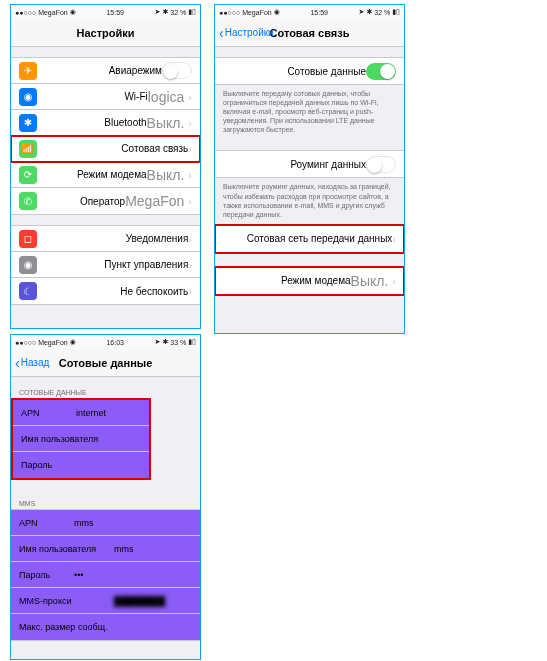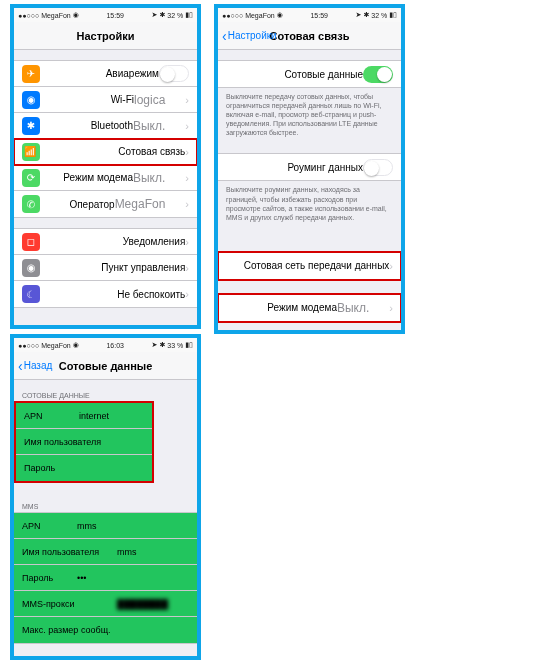--- a/index.html
+++ b/index.html
@@ -1,48 +1,48 @@
 <!DOCTYPE html>
 <html><head>
 <meta charset="utf-8">
 <style>
   * { box-sizing: border-box; margin: 0; padding: 0; }
   body { font-family: -apple-system, "Helvetica Neue", Arial, sans-serif; background: #fff; width: 547px; height: 661px; position: relative; }
-  .screen { position: absolute; background: #efeff4; border: 4px solid #0ea5e9; overflow: hidden; }
+  .screen { position: absolute; background: #efeff4; border: 1px solid #0ea5e9; overflow: hidden; }
   .s1 { left: 10px; top: 4px; width: 191px; height: 325px; }
   .s2 { left: 214px; top: 4px; width: 191px; height: 330px; }
   .s3 { left: 10px; top: 334px; width: 191px; height: 326px; }
 
   .statusbar { height: 14px; background: #f9f9f9; display: flex; align-items: center; justify-content: space-between; padding: 0 4px; font-size: 7px; color: #222; }
   .sb-left, .sb-right { display: flex; align-items: center; gap: 2px; }
   .navbar { height: 28px; background: #f7f7f8; border-bottom: 1px solid #c8c7cc; display: flex; align-items: center; position: relative; }
   .nav-title { position: absolute; left: 0; right: 0; text-align: center; font-size: 11px; font-weight: 600; color: #000; }
   .nav-back { color: #007aff; font-size: 10px; display: flex; align-items: center; padding-left: 4px; z-index: 1; }
   .nav-back .chev { font-size: 14px; margin-right: 1px; line-height: 1; }
 
   .group { margin-top: 10px; background: #fff; border-top: 1px solid #c8c7cc; border-bottom: 1px solid #c8c7cc; }
   .row { height: 26px; display: flex; align-items: center; padding: 0 8px; border-bottom: 1px solid #c8c7cc; font-size: 10px; color: #000; position: relative; }
   .row:last-child { border-bottom: none; }
   .row .icon { width: 18px; height: 18px; border-radius: 4px; margin-right: 8px; display: flex; align-items: center; justify-content: center; color: #fff; font-size: 10px; flex-shrink: 0; }
   .row .label { flex: 1; text-align: right; }
-  .row .value { color: #8e8e93; font-size: 12px; margin-right: 20px; }
+  .row .value { color: #8e8e93; font-size: 14px; margin-right: 4px; }
   .row .chevron { color: #c7c7cc; font-size: 11px; }
   .highlight { outline: 2px solid #d40000; outline-offset: -1px; }
 
   .toggle { width: 30px; height: 17px; border-radius: 10px; position: relative; }
   .toggle.on { background: #4cd964; }
   .toggle.off { background: #fff; border: 1px solid #e5e5ea; }
   .toggle .knob { width: 15px; height: 15px; background: #fff; border-radius: 50%; position: absolute; top: 1px; box-shadow: 0 1px 2px rgba(0,0,0,0.3); }
   .toggle.on .knob { right: 1px; }
   .toggle.off .knob { left: 0px; }
 
   .footer-note { font-size: 7px; color: #6d6d72; padding: 4px 8px 6px; line-height: 1.3; }
   .section-header { font-size: 7px; color: #6d6d72; text-transform: uppercase; padding: 6px 8px 2px; }
 
-  .field-row { height: 26px; display: flex; align-items: center; padding: 4px 8px; border-bottom: 1px solid #c8c7cc; font-size: 9px; background: #22c55e; }
+  .field-row { height: 26px; display: flex; align-items: center; padding: 4px 8px; border-bottom: 1px solid #c8c7cc; font-size: 9px; background: #8b5cf6; }
   .field-row:last-child { border-bottom: none; }
   .field-row .flabel { flex: 0 0 55px; color: #000; }
   .field-row .fval { color: #000; }
   .field-row.wide .flabel { flex: 0 0 95px; }
 
   .ic-orange { background: #ff9500; }
   .ic-blue { background: #007aff; }
   .ic-green { background: #4cd964; }
   .ic-red { background: #ff3b30; }
   .ic-gray { background: #8e8e93; }
@@ -167,21 +167,21 @@
   <div class="group">
     <div class="row">
       <div class="label">Роуминг данных</div>
       <div class="toggle off">
           <div class="knob"></div>
         </div>
     </div>
   </div>
   <div class="footer-note">Выключите роуминг данных, находясь за границей, чтобы избежать расходов при просмотре сайтов, а также использовании e-mail, MMS и других служб передачи данных.</div>
 
-  <div class="group highlight" style="margin-top:24px;">
+  <div class="group highlight" style="margin-top:0;">
     <div class="row">
       <div class="label">Сотовая сеть передачи данных</div>
       <div class="chevron">›</div>
     </div>
   </div>
 
   <div class="group highlight" style="margin-top:14px;">
     <div class="row">
       <div class="label">Режим модема</div>
       <div class="value">Выкл.</div>

